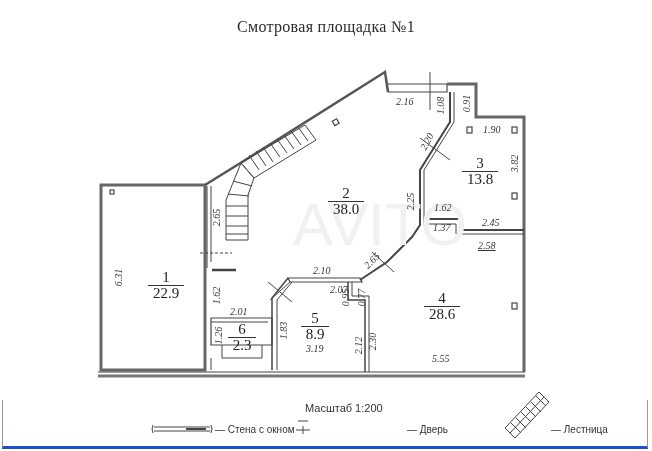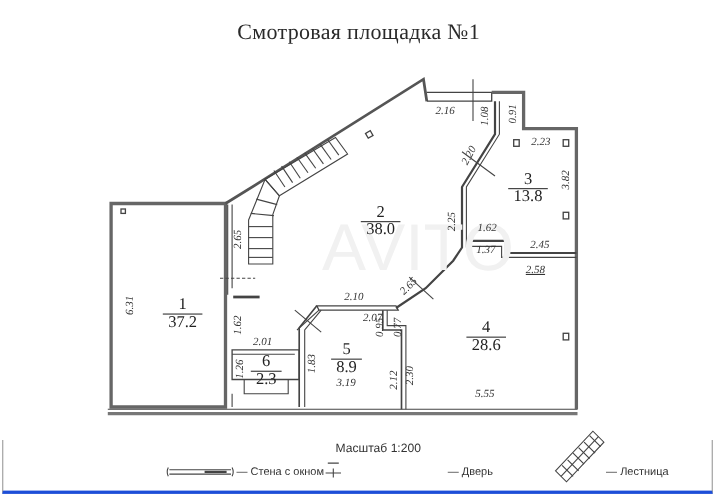--- a/index.html
+++ b/index.html
@@ -1,17 +1,17 @@
 <!DOCTYPE html>
 <html><head>
 <meta charset="utf-8">
 <style>
   html, body { margin:0; padding:0; background:#fff; }
   body { width:652px; height:451px; position:relative; overflow:hidden; font-family:"Liberation Serif", serif; color:#222; }
-  .title { position:absolute; left:0; width:652px; top:18px; text-align:center; font-size:20px; font-family:"Liberation Serif", serif; color:#2a2a2a; letter-spacing:0.3px; }
+  .title { position:absolute; left:0; width:652px; top:18px; text-align:center; font-size:16px; font-family:"Liberation Serif", serif; color:#2a2a2a; letter-spacing:0.3px; }
   svg.plan { position:absolute; left:0; top:0; }
   .lbl { position:absolute; font-family:"Liberation Serif", serif; font-style:italic; font-size:10px; color:#333; white-space:nowrap; }
   .rot { transform-origin:center center; }
   .room { position:absolute; text-align:center; font-family:"Liberation Serif", serif; font-size:15px; color:#222; line-height:15px; }
   .room .num { display:block; }
   .room .area { display:block; border-top:1px solid #333; padding-top:0; }
   .legend { position:absolute; left:2px; top:400px; width:644px; height:46px; border-left:1px solid #999; border-right:1px solid #999; border-bottom:3px solid #1d4ed8; font-family:"Liberation Sans", sans-serif; font-size:10px; color:#333; }
   .legend .t { position:absolute; white-space:nowrap; }
 </style>
 </head>
@@ -86,21 +86,21 @@
     <line x1="226" y1="216" x2="248" y2="216"></line>
     <line x1="226" y1="226" x2="248" y2="226"></line>
     <line x1="226" y1="234" x2="248" y2="234"></line>
   </g>
 
   <text x="380" y="245" font-family="Liberation Sans, sans-serif" font-size="60" fill="#f1f1f1" text-anchor="middle">AVITO</text>
 </svg>
 
 <div class="room" style="left:148px;top:270px;width:36px;">
   <span class="num">1</span>
-  <span class="area">37.2</span>
+  <span class="area">22.9</span>
 </div>
 <div class="room" style="left:328px;top:186px;width:36px;">
   <span class="num">2</span>
   <span class="area">38.0</span>
 </div>
 <div class="room" style="left:462px;top:156px;width:36px;">
   <span class="num">3</span>
   <span class="area">13.8</span>
 </div>
 <div class="room" style="left:424px;top:291px;width:36px;">
@@ -112,21 +112,21 @@
   <span class="area">8.9</span>
 </div>
 <div class="room" style="left:228px;top:322px;width:28px;">
   <span class="num">6</span>
   <span class="area">2.3</span>
 </div>
 
 <span class="lbl" style="left:396px;top:96px;">2.16</span>
 <span class="lbl rot" style="left:432px;top:100px;transform:rotate(-90deg);">1.08</span>
 <span class="lbl rot" style="left:458px;top:98px;transform:rotate(-90deg);">0.91</span>
-<span class="lbl" style="left:483px;top:124px;">2.23</span>
+<span class="lbl" style="left:483px;top:124px;">1.90</span>
 <span class="lbl rot" style="left:418px;top:136px;transform:rotate(-62deg);">2.20</span>
 <span class="lbl rot" style="left:506px;top:158px;transform:rotate(-90deg);">3.82</span>
 <span class="lbl rot" style="left:402px;top:196px;transform:rotate(-90deg);">2.25</span>
 <span class="lbl" style="left:434px;top:202px;">1.62</span>
 <span class="lbl" style="left:433px;top:222px;">1.37</span>
 <span class="lbl" style="left:482px;top:217px;">2.45</span>
 <span class="lbl" style="left:478px;top:240px;text-decoration:underline;">2.58</span>
 <span class="lbl rot" style="left:208px;top:212px;transform:rotate(-90deg);">2.65</span>
 <span class="lbl rot" style="left:363px;top:255px;transform:rotate(-45deg);">2.65</span>
 <span class="lbl" style="left:313px;top:265px;">2.10</span>

